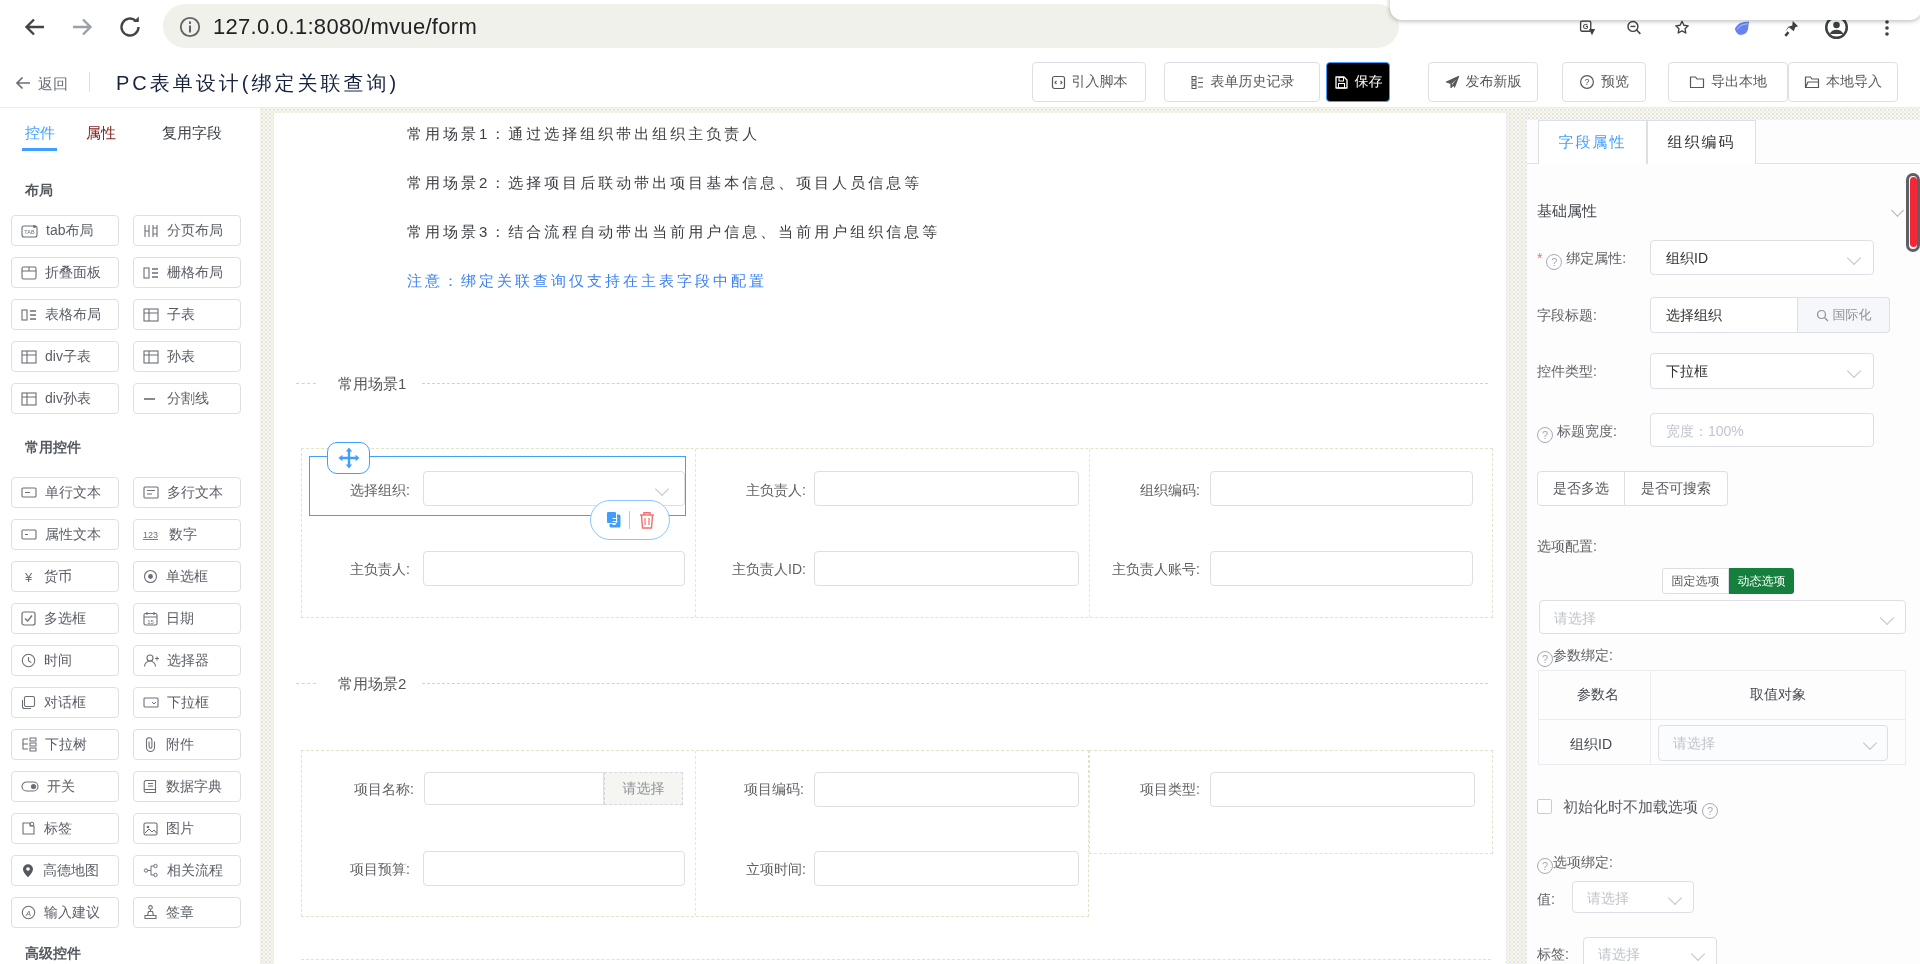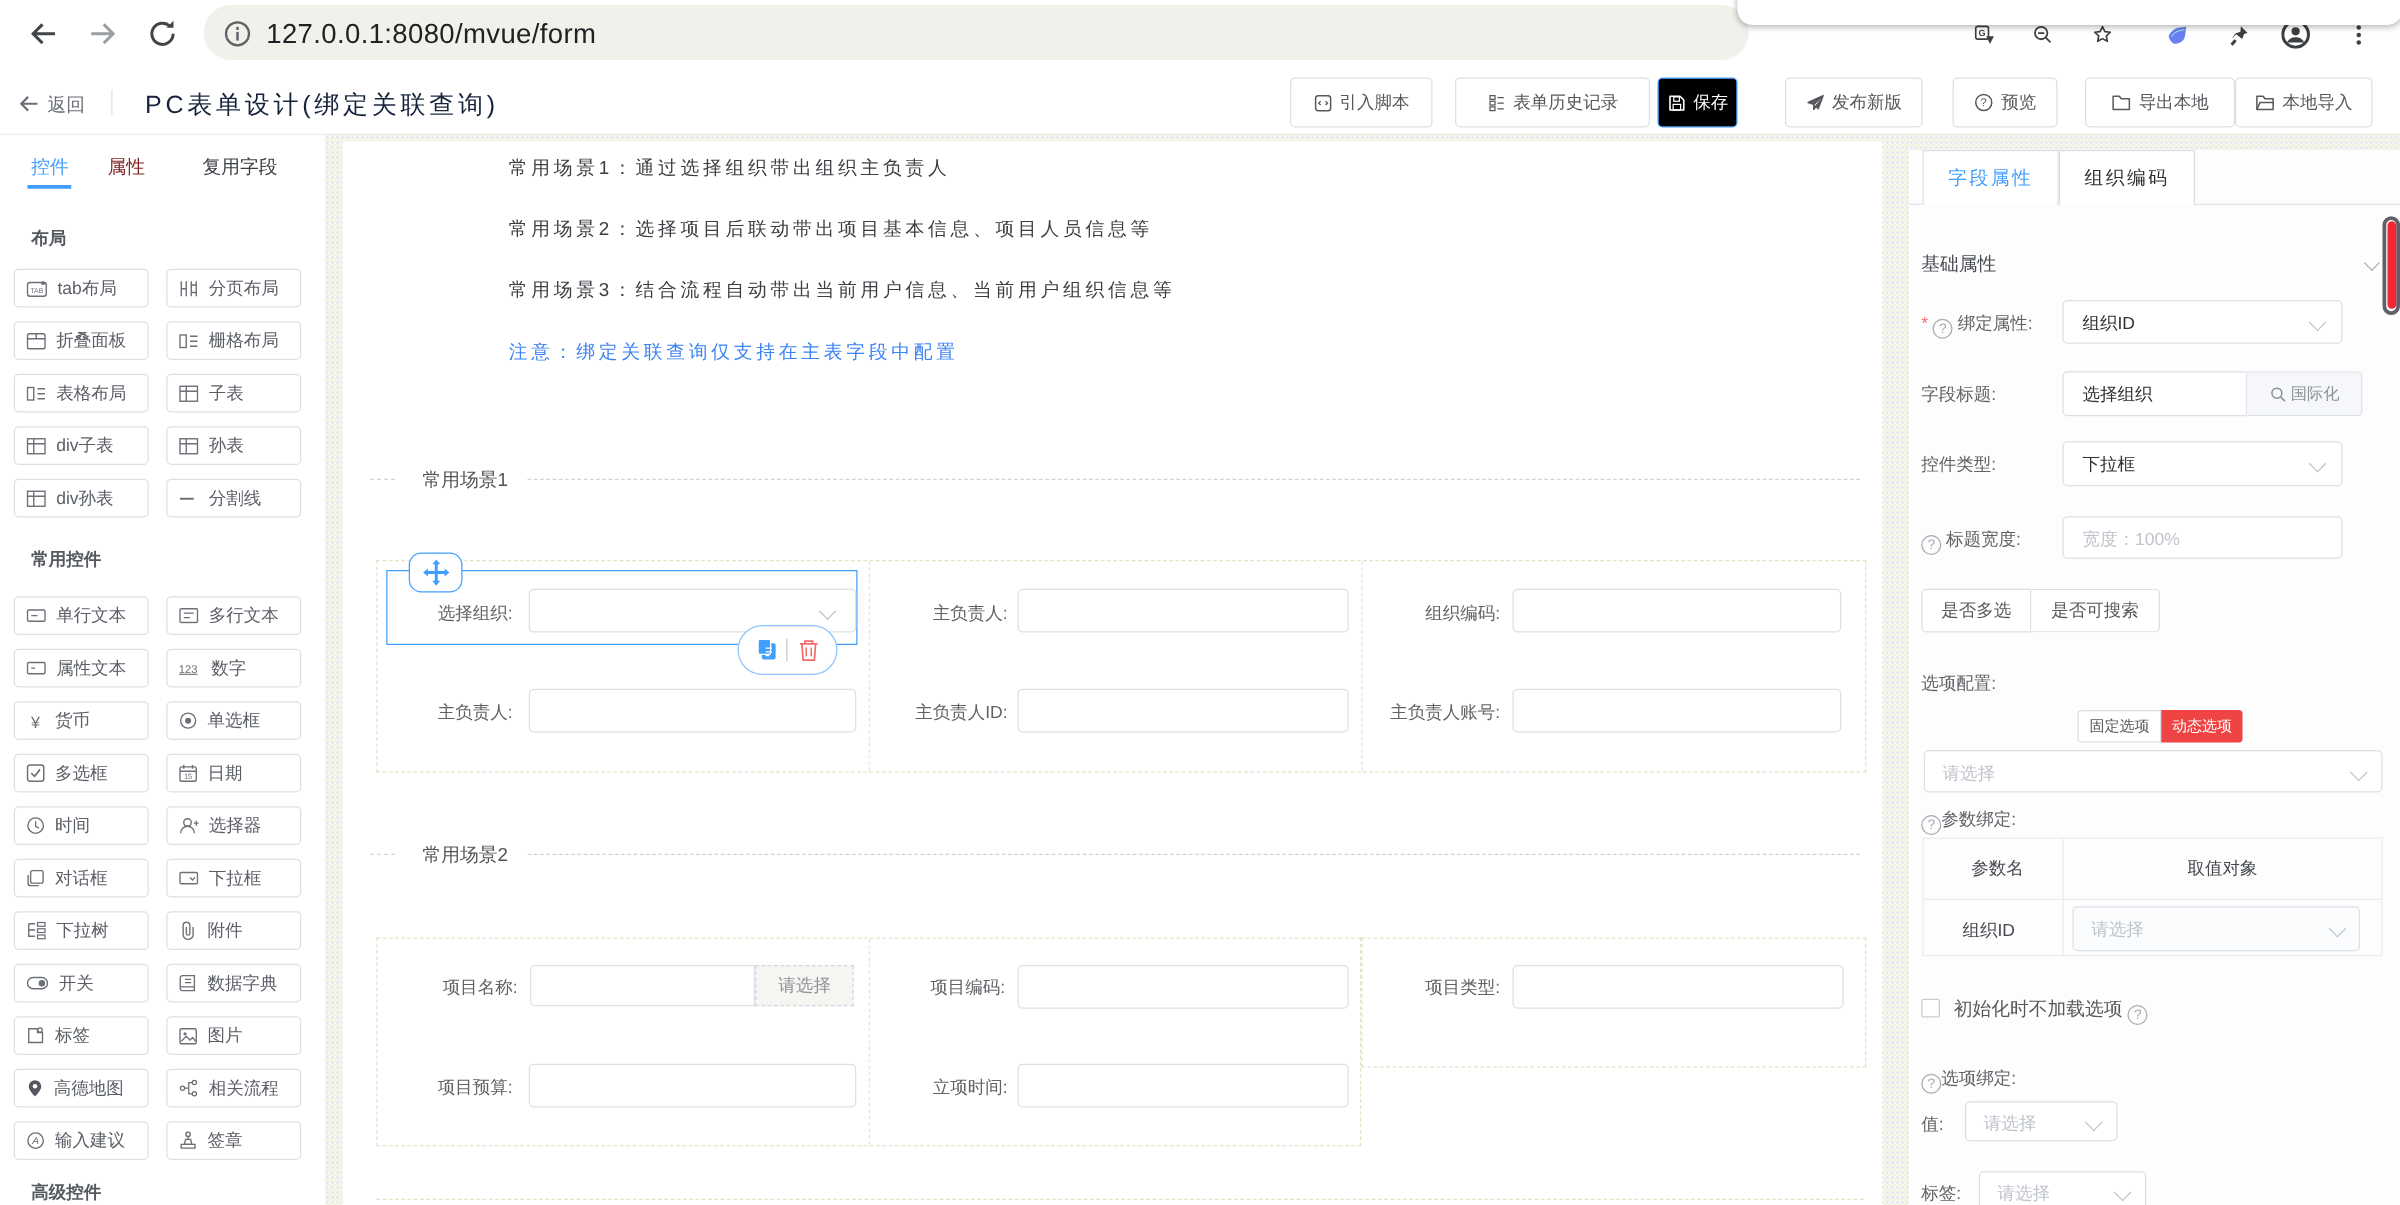--- a/index.html
+++ b/index.html
@@ -353,21 +353,21 @@
   <div class="chev" style="left:322px;top:258px"></div>
 
   <div class="rlabel" style="left:10px;top:315px"><span class="qi">?</span> 标题宽度:</div>
   <div class="finput" style="left:123px;top:305px;width:224px;height:34px"></div>
   <div class="rlabel ph" style="left:139px;top:315px">宽度：100%</div>
 
   <div class="abs" style="left:10px;top:363px;width:88px;height:35px;border:1px solid #dcdfe6;border-radius:4px 0 0 4px;display:flex;align-items:center;justify-content:center;font-size:14px;color:#56585c;background:#fff">是否多选</div>
   <div class="abs" style="left:98px;top:363px;width:103px;height:35px;border:1px solid #dcdfe6;border-left:none;border-radius:0 4px 4px 0;display:flex;align-items:center;justify-content:center;font-size:14px;color:#56585c;background:#fff">是否可搜索</div>
   <div class="rlabel" style="left:10px;top:430px">选项配置:</div>
   <div class="abs" style="left:135px;top:460px;width:67px;height:26px;border:1px solid #dcdfe6;border-radius:3px 0 0 3px;display:flex;align-items:center;justify-content:center;font-size:12px;color:#56585c;background:#fff">固定选项</div>
-  <div class="abs" style="left:202px;top:460px;width:65px;height:26px;background:#ef4444;border-radius:0 3px 3px 0;display:flex;align-items:center;justify-content:center;font-size:12px;color:#fff">动态选项</div>
+  <div class="abs" style="left:202px;top:460px;width:65px;height:26px;background:#15803d;border-radius:0 3px 3px 0;display:flex;align-items:center;justify-content:center;font-size:12px;color:#fff">动态选项</div>
   <div class="finput" style="left:12px;top:492px;width:367px;height:34px"></div>
   <div class="rlabel ph" style="left:27px;top:502px">请选择</div>
   <div class="chev" style="left:355px;top:505px"></div>
   <div class="rlabel" style="left:10px;top:539px"><span class="qi">?</span>参数绑定:</div>
 
   <div class="abs" style="left:11px;top:562px;width:368px;height:95px;border:1px solid #e9ecf0"></div>
   <div class="abs" style="left:11px;top:611px;width:368px;border-top:1px solid #e9ecf0"></div>
   <div class="abs" style="left:123px;top:562px;height:95px;border-left:1px solid #e9ecf0"></div>
   <div class="rlabel" style="left:50px;top:578px;color:#45494e">参数名</div>
   <div class="rlabel" style="left:223px;top:578px;color:#45494e">取值对象</div>

